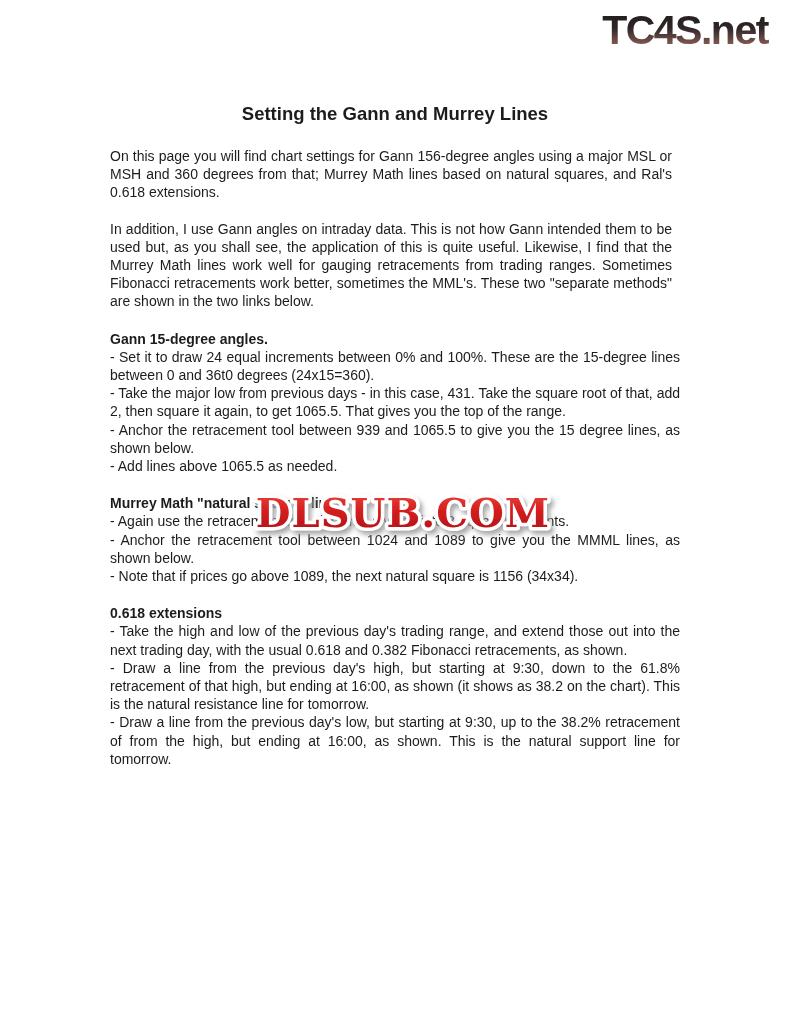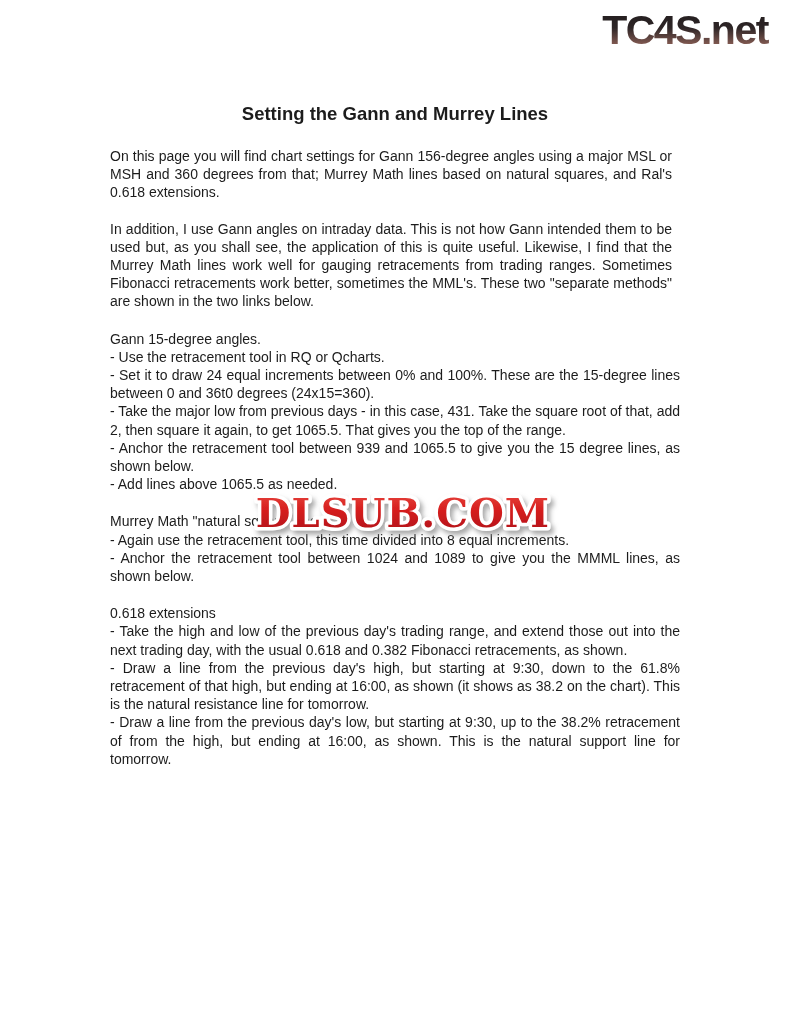--- a/index.html
+++ b/index.html
@@ -37,21 +37,21 @@
     line-height: 24px;
     margin: 0 0 21px 0;
     font-weight: bold;
     text-align: center;
   }
   .content p.para { margin: 0 8px 18px 0; }
   .content h2 {
     font-size: 14px;
     line-height: 18.2px;
     margin: 19px 0 0 0;
-    font-weight: normal;
+    font-weight: bold;
     text-align: left;
   }
   .content p.item { margin: 0; }
 
   
   .watermark {
     position: absolute;
     left: 238px;
     top: 476px;
     width: 330px;
@@ -86,31 +86,31 @@
   </svg>
 
   <div class="content">
     <h1>Setting the Gann and Murrey Lines</h1>
 
     <p class="para">On this page you will find chart settings for Gann 156-degree angles using a major MSL or MSH and 360 degrees from that; Murrey Math lines based on natural squares, and Ral's 0.618 extensions.</p>
     <p class="para">In addition, I use Gann angles on intraday data.  This is not how Gann intended them to be used but, as you shall see, the application of this is quite useful. Likewise, I find that the Murrey Math lines work well for gauging retracements from trading ranges.  Sometimes Fibonacci retracements work better, sometimes the MML's.  These two "separate methods" are shown in the two links below.</p>
 
     <div>
       <h2>Gann 15-degree angles.</h2>
-      <p class="item">- Use the retracement tool in RQ or Qcharts.</p>
       <p class="item">- Set it to draw 24 equal increments between 0% and 100%.  These are the 15-degree lines between 0 and 36t0 degrees  (24x15=360).</p>
       <p class="item">- Take the major low from previous days - in this case, 431. Take the square root of that, add 2, then square it again, to get 1065.5.  That gives you the top of the range.</p>
       <p class="item">- Anchor the retracement tool between 939 and 1065.5 to give you the 15 degree lines, as shown below.</p>
       <p class="item">- Add lines above 1065.5 as needed.</p>
     </div>
 
     <div>
       <h2>Murrey Math "natural square" lines.</h2>
       <p class="item">- Again use the retracement tool, this time divided into 8 equal increments.</p>
       <p class="item">- Anchor the retracement tool between 1024 and 1089 to give you the MMML lines, as shown below.</p>
+      <p class="item">- Note that if prices go above 1089, the next natural square is 1156 (34x34).</p>
     </div>
 
     <div>
       <h2>0.618 extensions</h2>
       <p class="item">- Take the high and low of the previous day's trading range, and extend those out into the next trading day, with the usual 0.618 and 0.382 Fibonacci retracements, as shown.</p>
       <p class="item">- Draw a line from the previous day's high, but starting at 9:30, down to the 61.8% retracement of that high, but ending at 16:00, as shown (it shows as 38.2 on the chart).  This is the natural resistance line for tomorrow.</p>
       <p class="item">- Draw a line from the previous day's low, but starting at  9:30, up to the 38.2% retracement of from the high, but ending at 16:00, as shown. This is the natural support line for tomorrow.</p>
     </div>
   </div>
 

